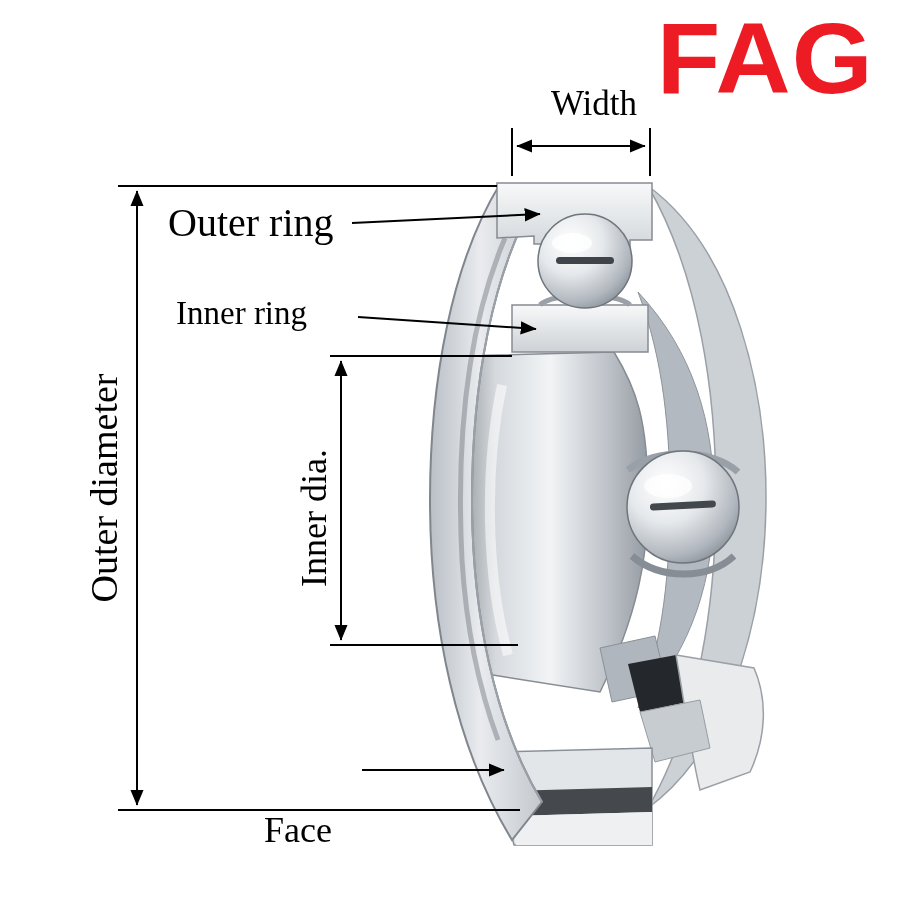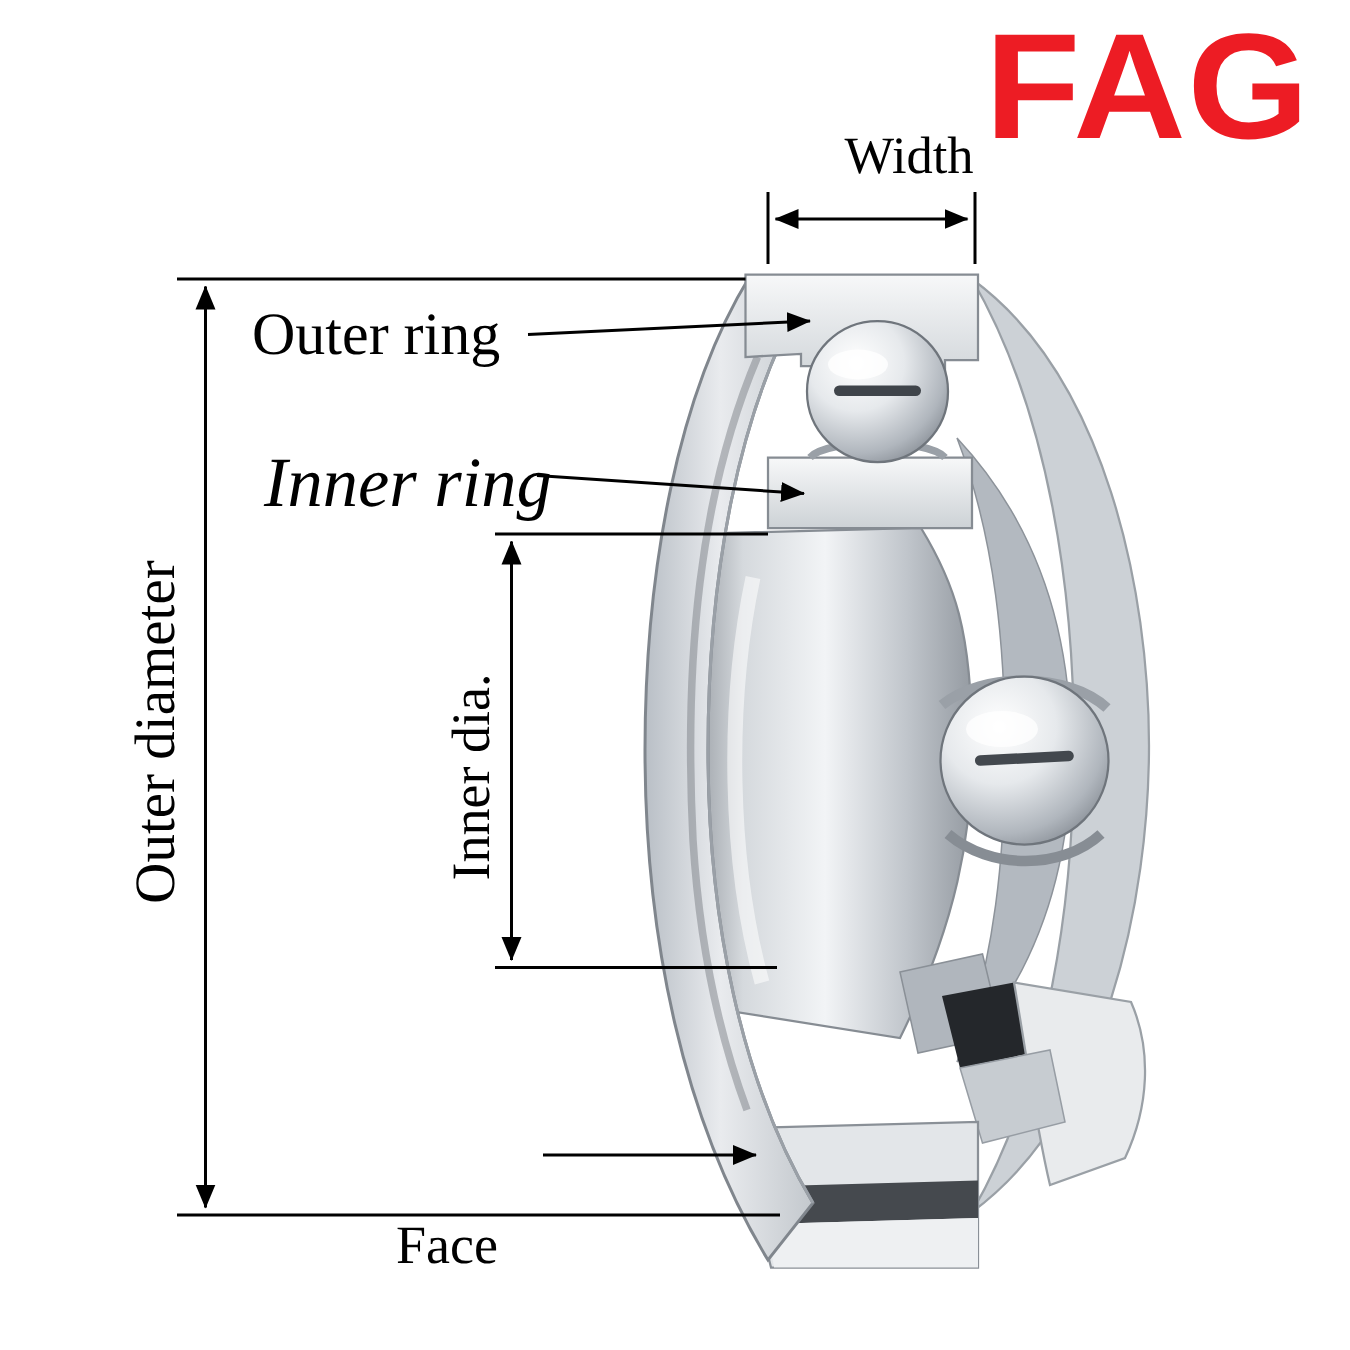--- a/index.html
+++ b/index.html
@@ -2,23 +2,23 @@
 <html><head>
 <meta charset="utf-8">
 <style>
   html,body{margin:0;padding:0;background:#fff;}
   .stage{
     position:relative;width:900px;height:900px;background:#ffffff;
     font-family:"Liberation Serif", serif;color:#000;overflow:hidden;
   }
   .diagram-svg{position:absolute;left:0;top:0;width:900px;height:900px;}
   .label{position:absolute;white-space:nowrap;color:#000;}
-  .label-width{left:526px;top:84px;width:160px;text-align:center;font-size:35px;}
+  .label-width{left:514px;top:84px;width:160px;text-align:center;font-size:35px;}
   .label-outer-ring{left:168px;top:199px;font-size:40px;}
-  .label-inner-ring{left:176px;top:295px;font-size:47px;font-style:italic;}
+  .label-inner-ring{left:176px;top:295px;font-size:33px;}
   .label-face{left:264px;top:777px;font-size:36px;margin-top:32px;}
   .label-outer-diameter{
     left:-46px;top:464px;width:300px;height:48px;line-height:48px;
     text-align:center;font-size:38px;transform:rotate(-90deg);
   }
   .label-inner-dia{
     left:204px;top:494px;width:220px;height:48px;line-height:48px;
     text-align:center;font-size:36px;transform:rotate(-90deg);
   }
   .brand-logo{

